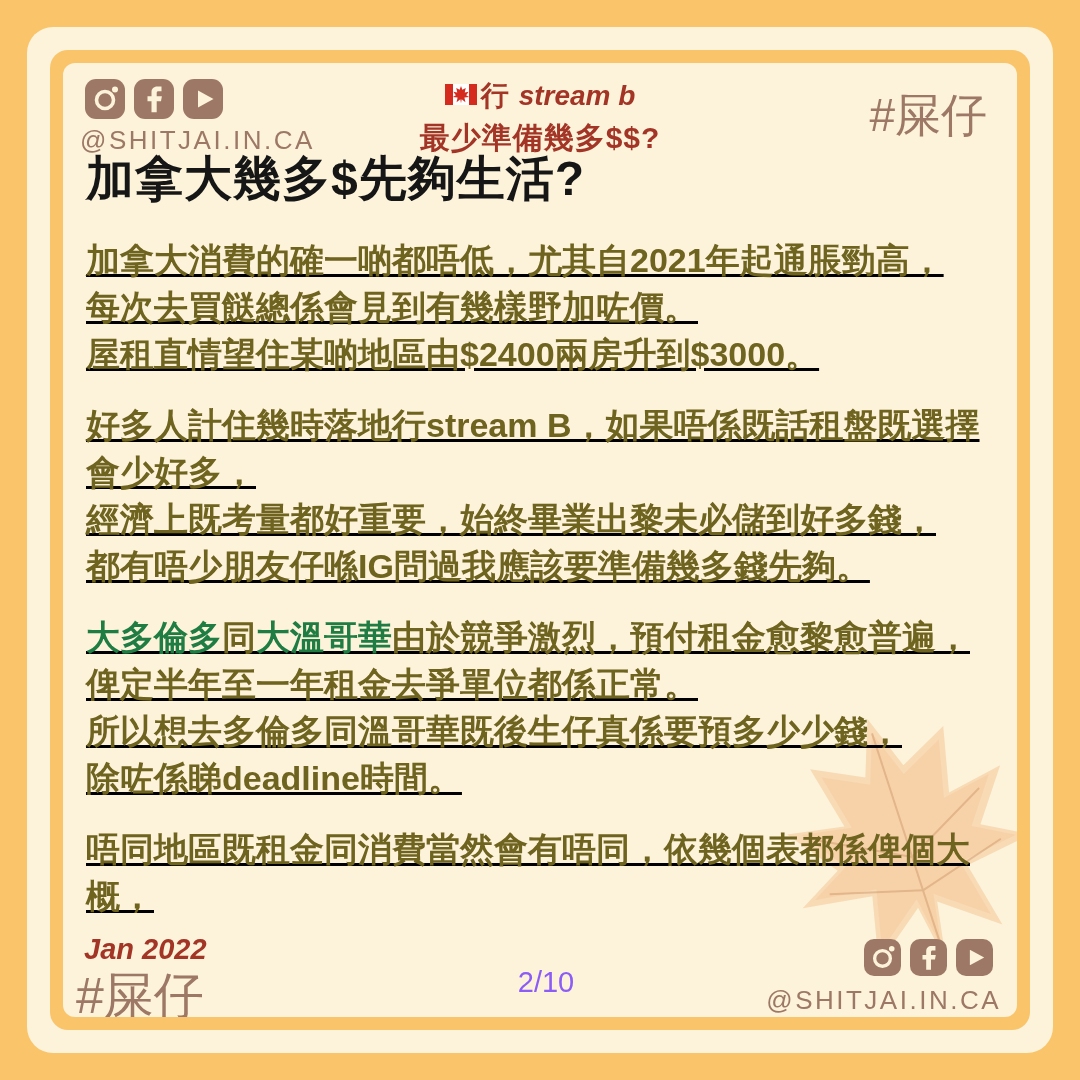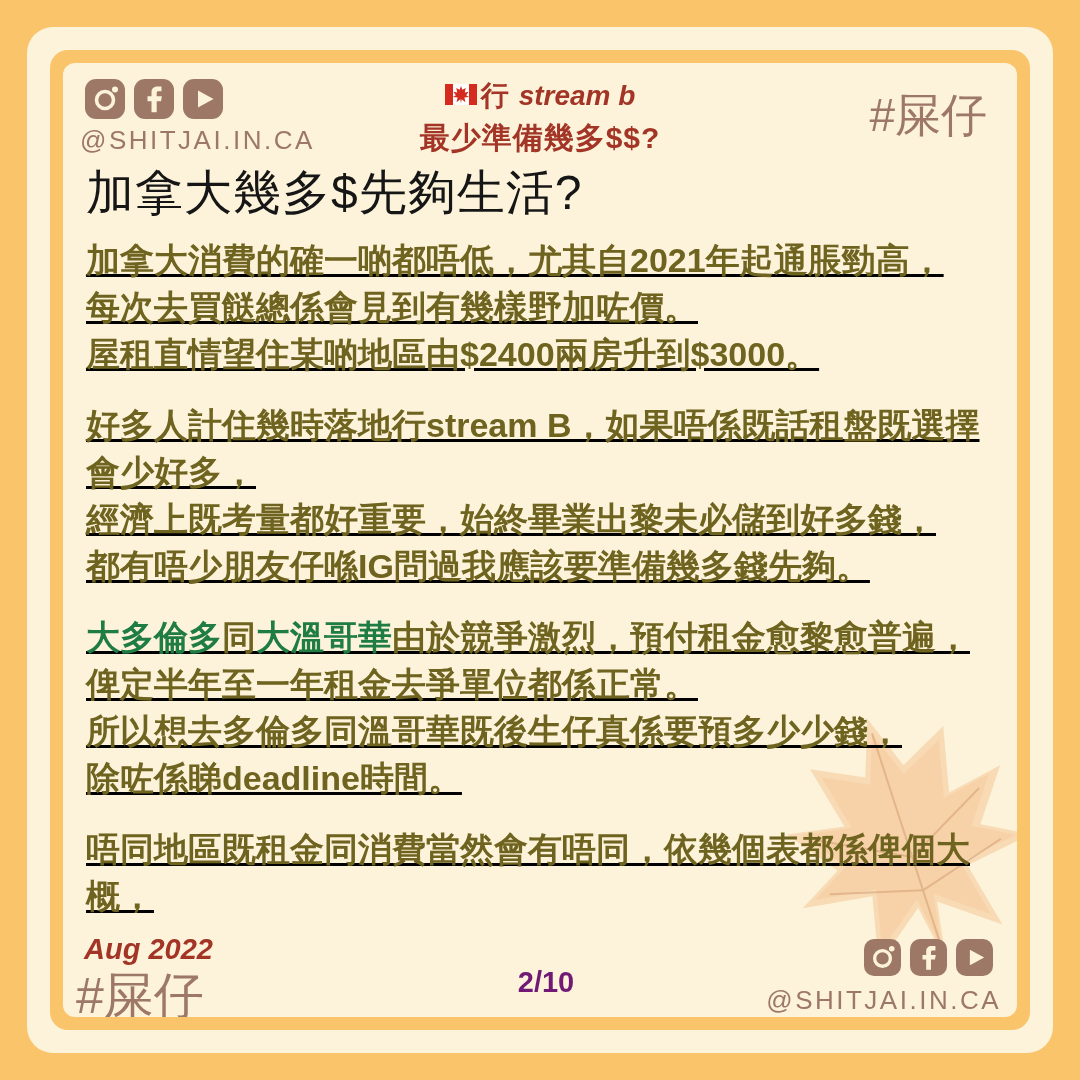--- a/index.html
+++ b/index.html
@@ -21,32 +21,32 @@
   .handle-top{position:absolute;left:17px;top:62px;}
 
   .center-head{position:absolute;left:0;right:0;top:14px;text-align:center;color:#a33527;font-weight:bold;}
   .center-line1{font-size:28px;display:flex;align-items:center;justify-content:center;gap:4px;}
   .center-line1 .latin{font-style:italic;margin-left:6px;}
   .center-line2{font-size:30px;margin-top:3px;letter-spacing:1px;}
   .flag{display:inline-block;vertical-align:middle;}
 
   .tag-top-right{position:absolute;right:30px;top:22px;font-size:46px;color:#9d7866;font-weight:400;}
 
-  .title{position:absolute;left:23px;top:98px;font-size:48px;font-weight:400;color:#161616;letter-spacing:1px;}
+  .title{position:absolute;left:23px;top:84px;font-size:48px;font-weight:700;color:#161616;letter-spacing:1px;}
 
   .body-text{position:absolute;left:23px;top:174px;right:14px;font-size:34px;font-weight:700;line-height:47px;z-index:2;text-decoration:underline;}
   .para{margin-bottom:24px;}
   .seg-olive{color:#6f6320;}
   .seg-green{color:#1f7c43;}
 
   .leaf-wrap{position:absolute;left:695px;top:625px;z-index:1;pointer-events:none;}
 
   .footer-date{position:absolute;left:21px;top:870px;font-size:29px;font-weight:bold;font-style:italic;color:#a33527;z-index:3;}
   .tag-bottom-left{position:absolute;left:13px;top:900px;font-size:50px;color:#9d7866;z-index:3;}
-  .page-num{position:absolute;left:12px;right:0;top:903px;text-align:center;font-size:29px;font-weight:bold;color:#701a75;z-index:3;}
+  .page-num{position:absolute;left:12px;right:0;top:903px;text-align:center;font-size:29px;font-weight:normal;color:#8b5cf6;z-index:3;}
   .bottom-right-icons{position:absolute;right:24px;top:876px;z-index:3;}
   .handle-bottom{position:absolute;right:16px;top:922px;z-index:3;}
 </style>
 </head>
 <body>
 
 <div class="page">
   <div class="frame-cream">
     <div class="frame-orange">
       <div class="card">
@@ -125,21 +125,21 @@
               <div class="line"><span class="seg-green">大多倫多</span><span class="seg-olive">同</span><span class="seg-green">大溫哥華</span><span class="seg-olive">由於競爭激烈，預付租金愈黎愈普遍，</span></div>
               <div class="line"><span class="seg-olive">俾定半年至一年租金去爭單位都係正常。</span></div>
               <div class="line"><span class="seg-olive">所以想去多倫多同溫哥華既後生仔真係要預多少少錢，</span></div>
               <div class="line"><span class="seg-olive">除咗係睇deadline時間。</span></div>
             </div>
             <div class="para">
               <div class="line"><span class="seg-olive">唔同地區既租金同消費當然會有唔同，依幾個表都係俾個大概，</span></div>
             </div>
           </div>
 
-        <div class="footer-date">Aug 2022</div>
+        <div class="footer-date">Jan 2022</div>
         <div class="tag-bottom-left">#屎仔</div>
         <div class="page-num">2/10</div>
 
         <div class="bottom-right-icons icon-row small">
           <div class="sq-icon">
             <svg width="37" height="37" viewBox="0 0 40 40">
               <circle cx="20" cy="21" r="8.5" fill="none" stroke="#fcf3da" stroke-width="3.6"></circle>
               <circle cx="30" cy="10.5" r="3" fill="#fcf3da"></circle>
             </svg>
           </div>

